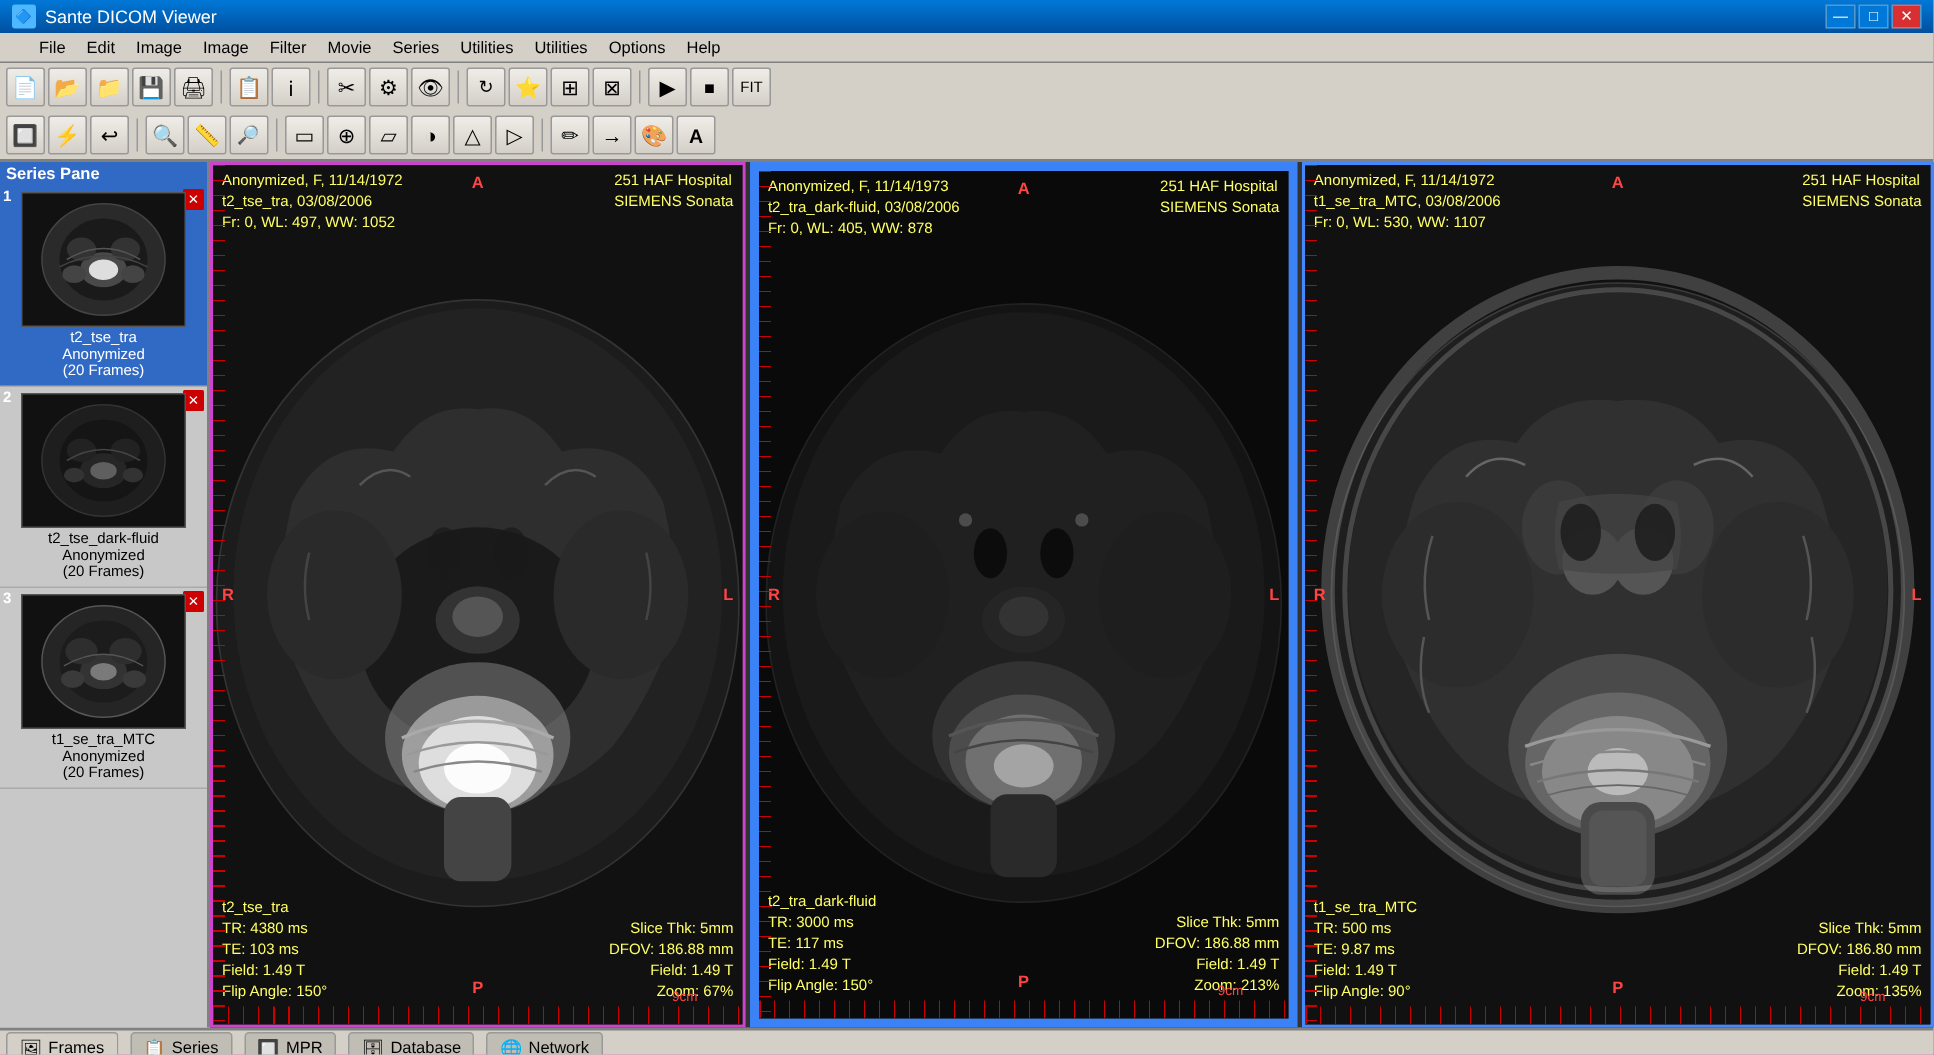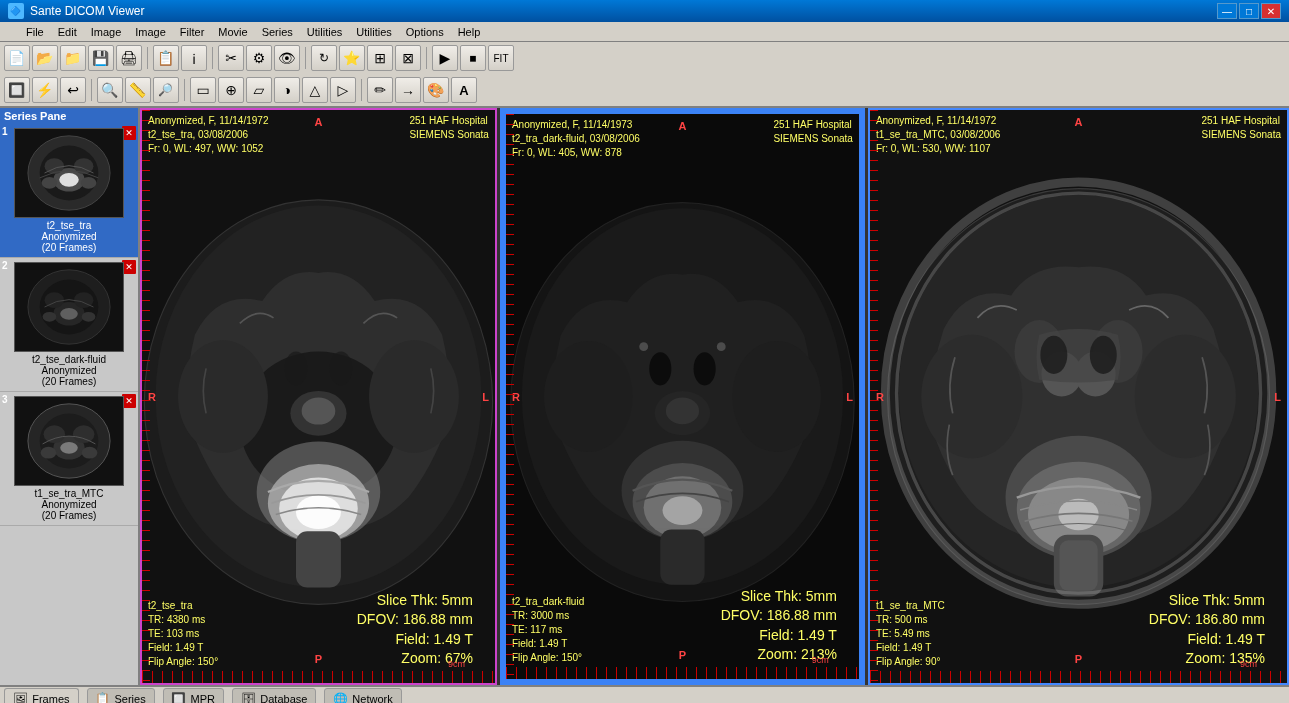--- a/index.html
+++ b/index.html
@@ -183,23 +183,23 @@
       position: absolute;
       bottom: 14px;
       left: 6px;
       color: #ffff66;
       font-size: 10px;
       line-height: 1.4;
     }
     .panel-info-br {
       position: absolute;
       bottom: 14px;
-      right: 22px;
+      right: 6px;
       color: #ffff66;
-      font-size: 14px;
+      font-size: 10px;
       line-height: 1.4;
       text-align: right;
     }
     .panel-label-l {
       position: absolute;
       left: 6px;
       top: 50%;
       transform: translateY(-50%);
       color: #ff4444;
       font-size: 11px;
@@ -651,21 +651,21 @@
             <div>251 HAF Hospital</div>
             <div>SIEMENS  Sonata</div>
           </div>
           <div class="panel-label-a">A</div>
           <div class="panel-label-p">P</div>
           <div class="panel-label-l">R</div>
           <div class="panel-label-r">L</div>
           <div class="panel-info-bl">
             <div>t1_se_tra_MTC</div>
             <div>TR: 500 ms</div>
-            <div>TE: 5.49 ms</div>
+            <div>TE: 9.87 ms</div>
             <div>Field: 1.49 T</div>
             <div>Flip Angle: 90°</div>
           </div>
           <div class="panel-info-br">
             <div>Slice Thk: 5mm</div>
             <div>DFOV: 186.80 mm</div>
             <div>Field: 1.49 T</div>
             <div>Zoom: 135%</div>
           </div>
           <div style="position:absolute;bottom:14px;right:30px;color:#ff4444;font-size:9px;">9cm</div>

